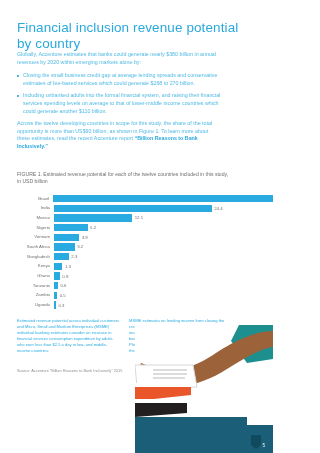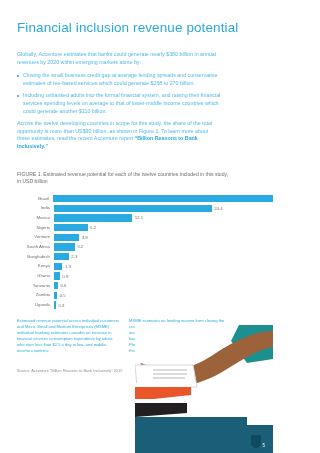--- a/index.html
+++ b/index.html
@@ -87,20 +87,21 @@
     font-size:4.5px;color:#ffffff;
   }
 </style>
 </head>
 <body>
 
 <div class="page">
 
   <div class="title">
     <span>Financial inclusion revenue potential</span>
+    <span class="l2">by country</span>
   </div>
 
   <div class="intro">
     <p>Globally, Accenture estimates that banks could generate nearly $380 billion in annual revenues by 2020 within emerging markets alone by:</p>
     <ul class="bullets">
       <li>Closing the small business credit gap at average lending spreads and conservative estimates of fee-based services which could generate $268 to 270 billion.</li>
       <li>Including unbanked adults into the formal financial system, and raising their financial services spending levels on average to that of lower-middle income countries which could generate another $110 billion.</li>
     </ul>
     <p class="para-across"><span>Across the twelve developing countries in scope for this study, the share of the total opportunity is more than US$90 billion, as shown in Figure 1. To learn more about these estimates, read the recent Accenture report </span><span class="bold-blue">“Billion Reasons to Bank Inclusively.”</span></p>
   </div>

